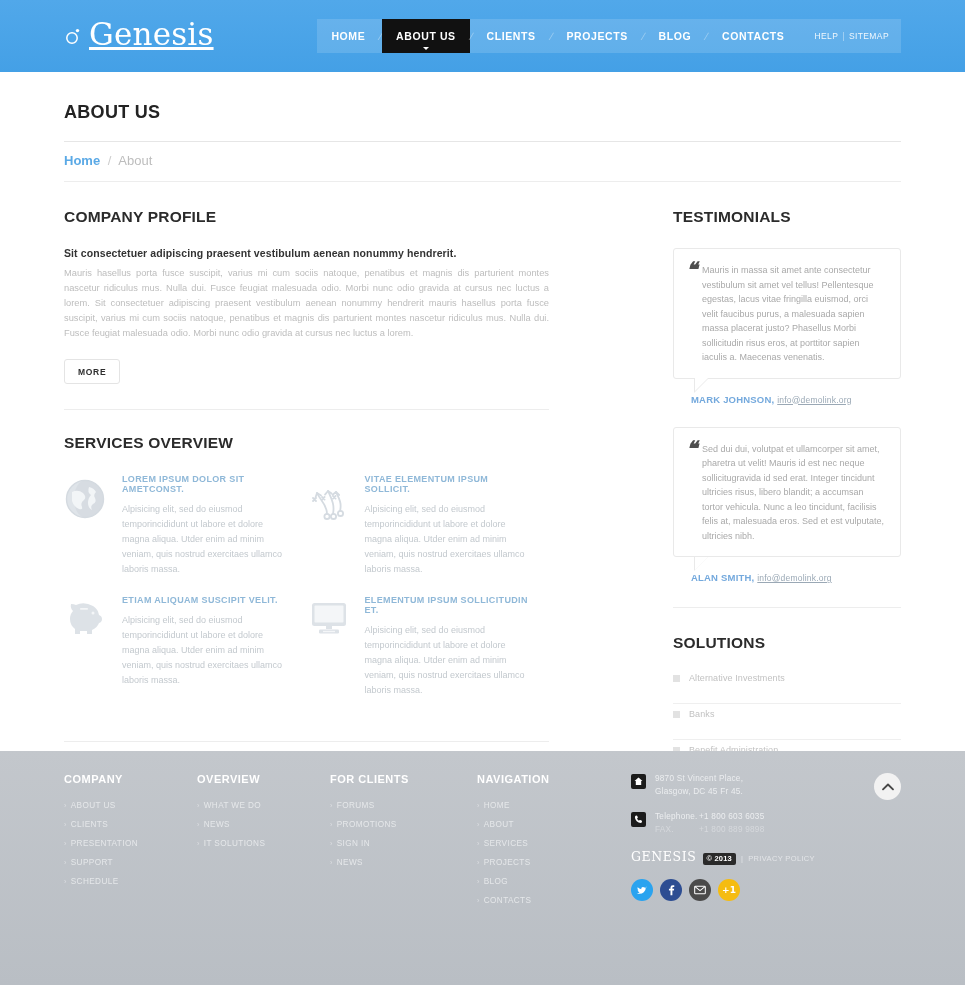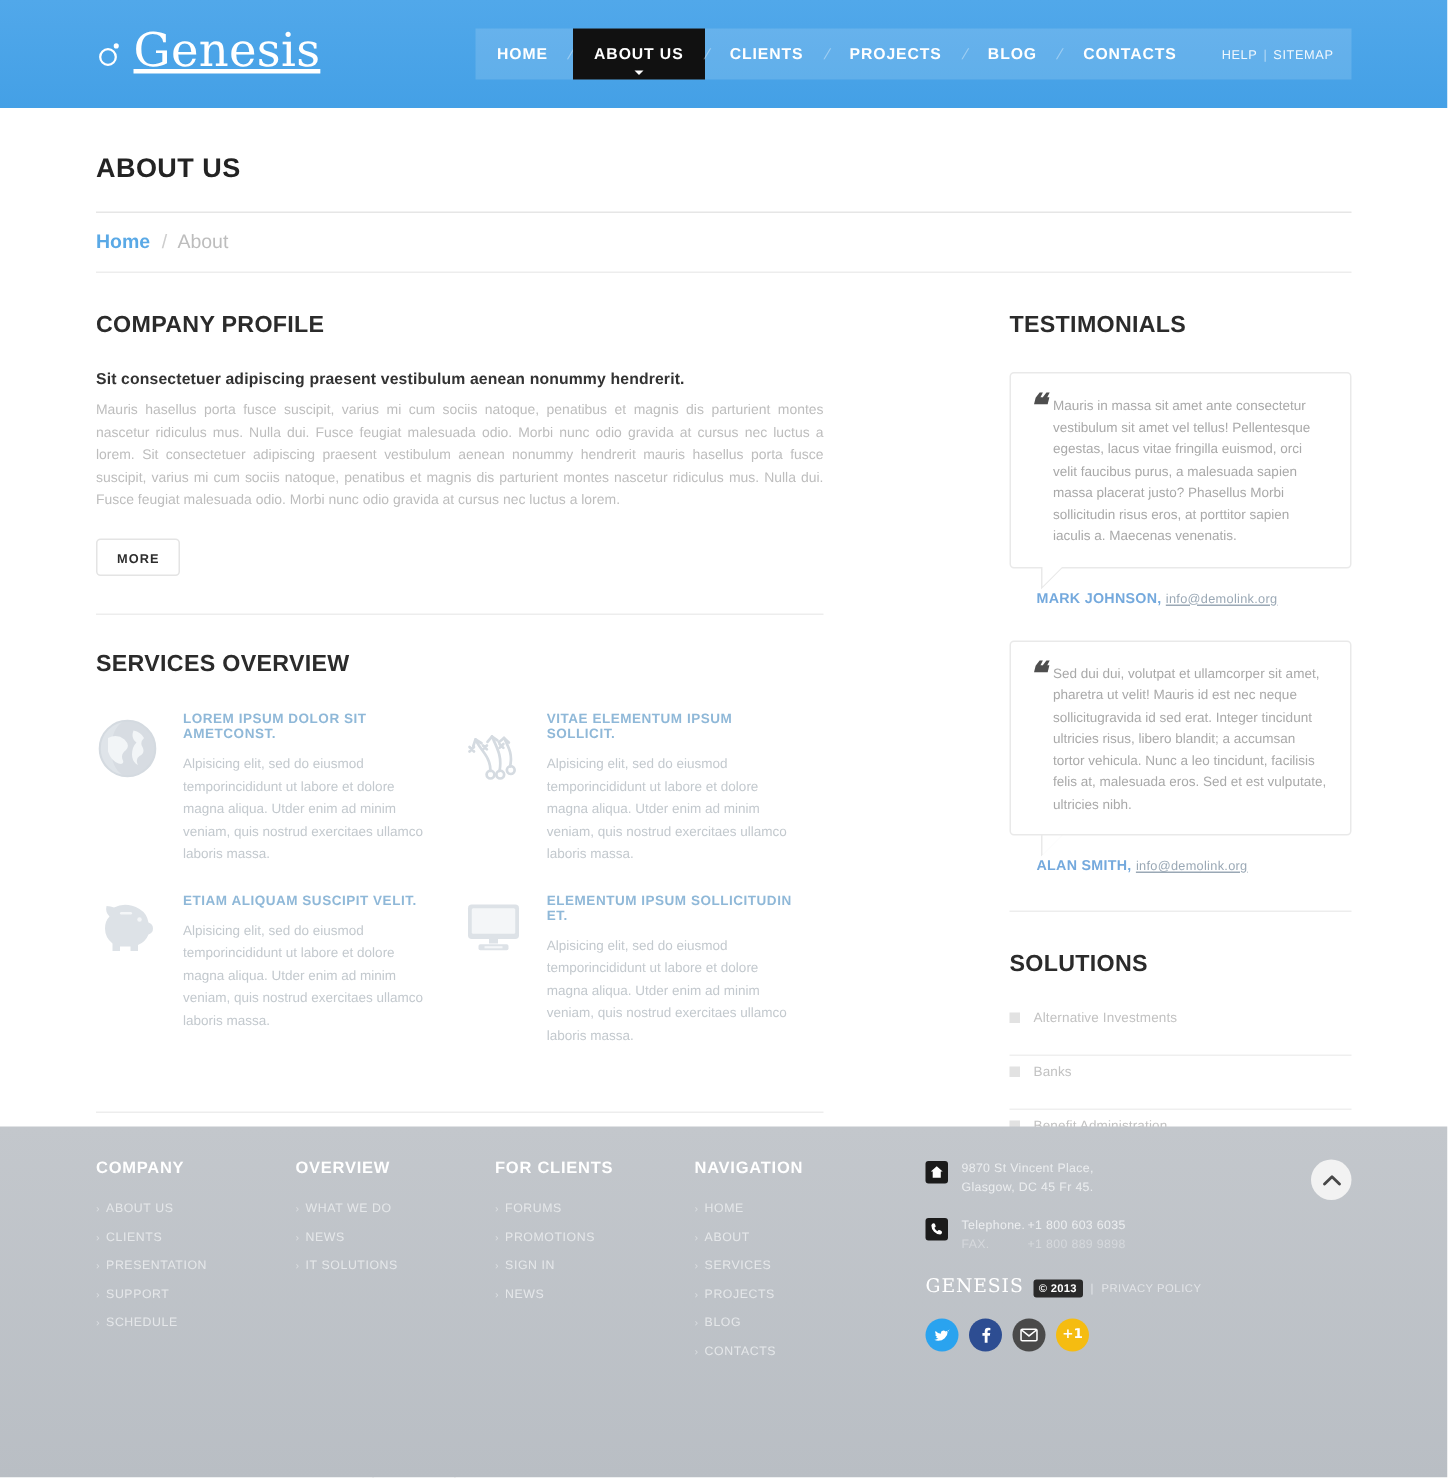--- a/index.html
+++ b/index.html
@@ -333,21 +333,21 @@
   }
   .footer-inner {
     width: 837px;
     margin: 0 auto;
     padding-top: 22px;
     display: flex;
     position: relative;
     height: 100%;
   }
   .fcol { width: 133px; }
-  .fcol.nav-col { width: 150px; }
+  .fcol.nav-col { width: 150px; margin-left: 14px; }
   .fcol-title {
     font-size: 11px;
     font-weight: bold;
     color: #ffffff;
     letter-spacing: 0.5px;
     margin-bottom: 16px;
   }
   .fcol a {
     display: block;
     font-size: 8.2px;

